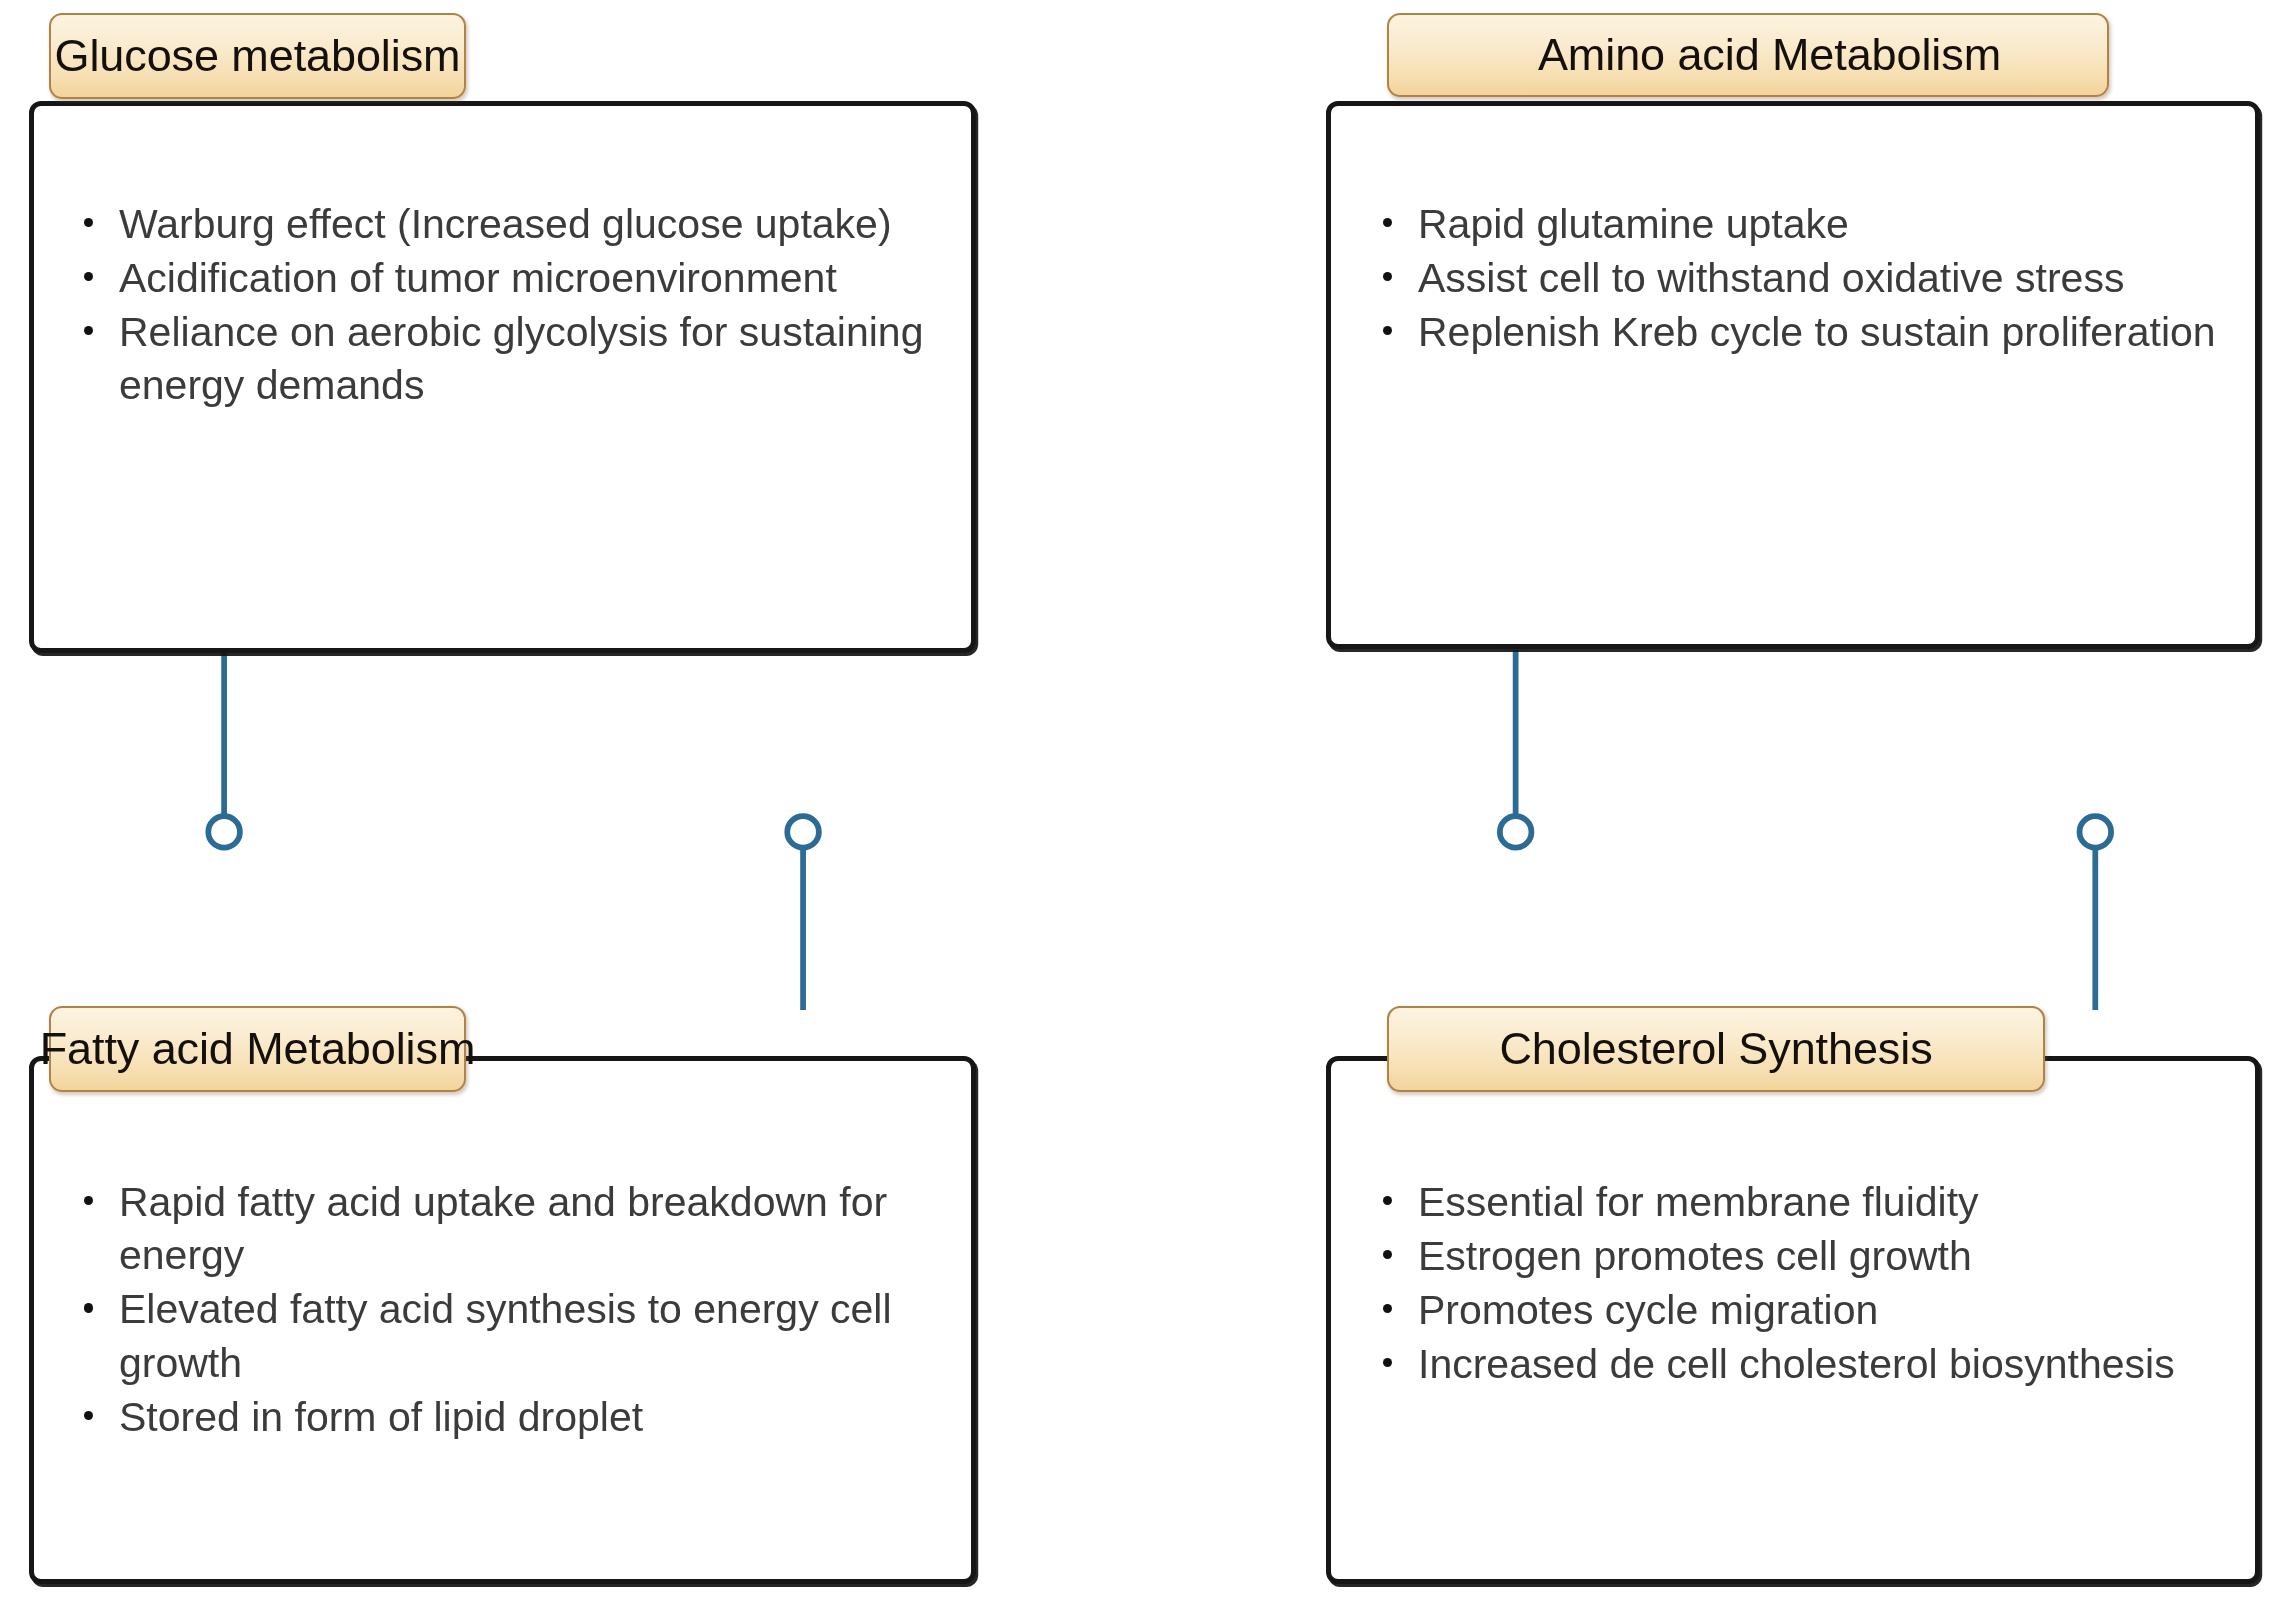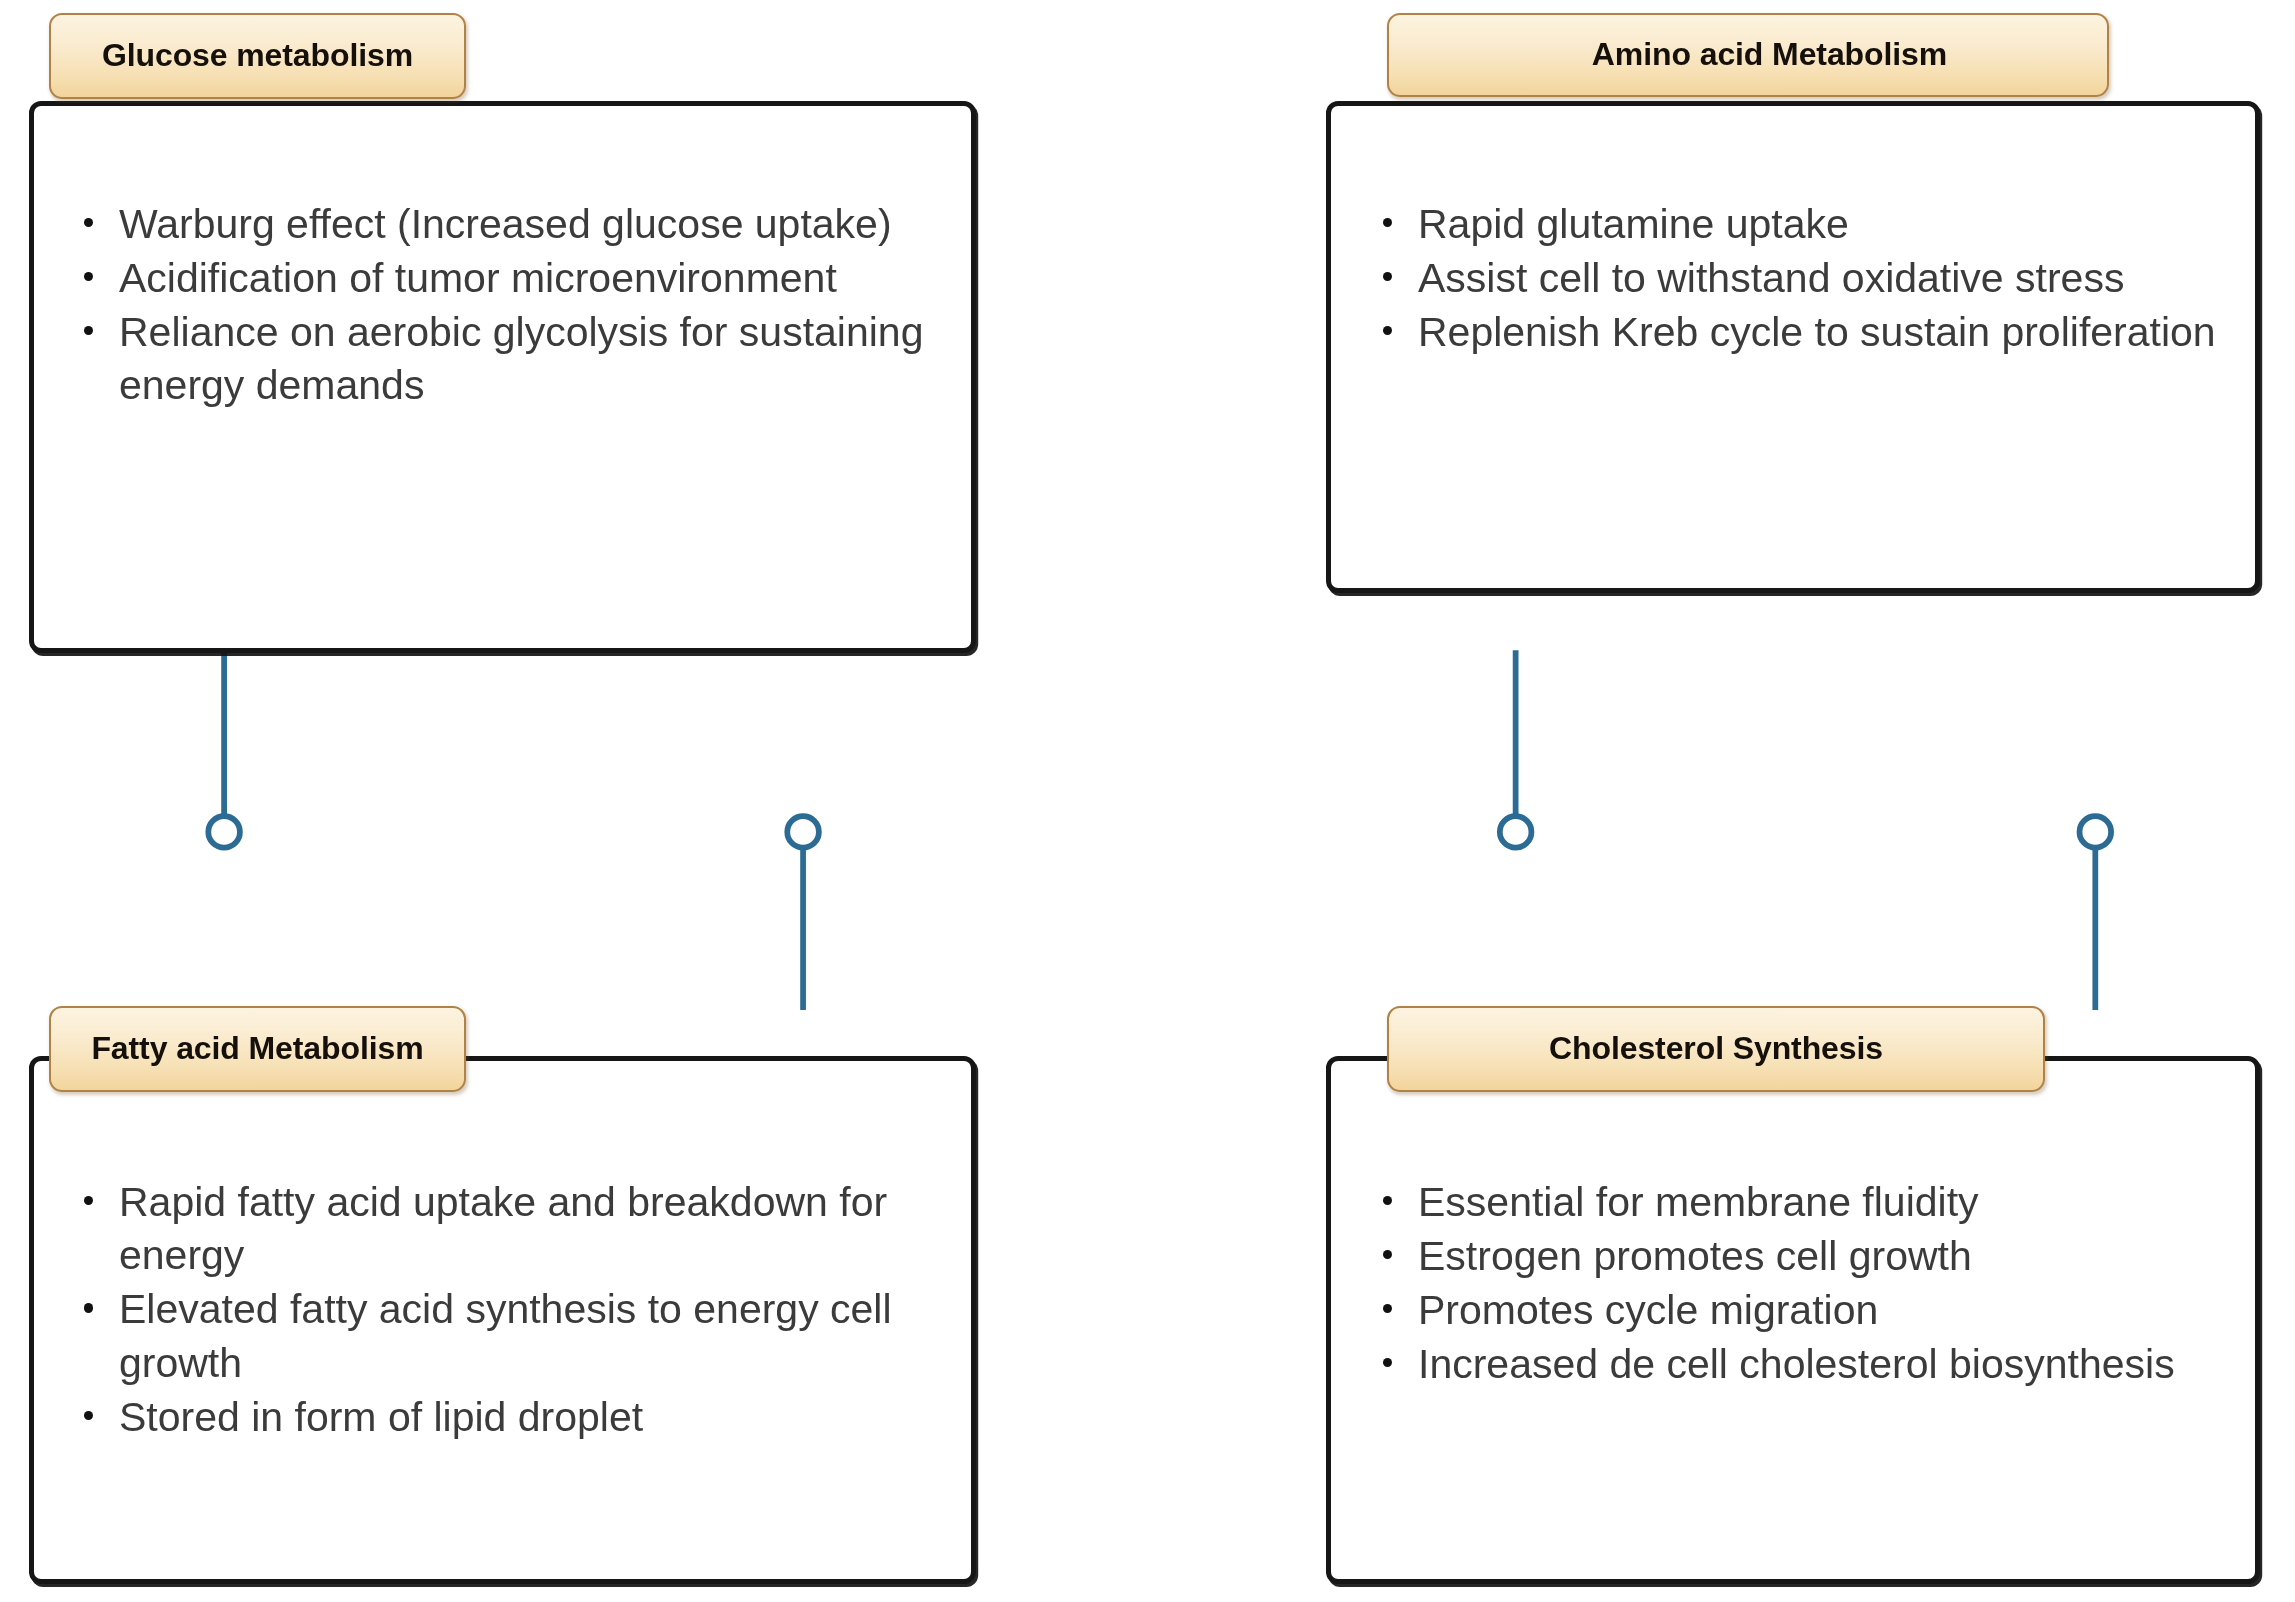--- a/index.html
+++ b/index.html
@@ -33,22 +33,22 @@
     z-index:3;
     box-sizing:border-box;
     border:2.9px solid #B08246;
     border-radius:13px;
     background:linear-gradient(180deg,#FCF3E0 0%,#FAEBCE 38%,#F6DEB0 78%,#F2D49C 100%);
     box-shadow:1.4px 2.2px 3.6px rgba(120,90,45,0.30);
     display:flex;align-items:center;justify-content:center;
     text-align:center;
   }
   .node-header .title{
-    font-size:32px;
-    font-weight:bold;
+    font-size:45px;
+    font-weight:normal;
     color:#15100B;
     letter-spacing:-0.1px;
     line-height:1.05;
     white-space:nowrap;
   }
 
   
   .node-list{
     position:absolute;
     list-style:none;
@@ -72,21 +72,21 @@
     background:#111111;
   }
 
   
   #node-glucose            {left:29px;  top:101px;}
   #node-glucose .node-body {top:0;width:947px;height:552px;}
   #node-glucose .node-header{left:20px;top:-88px;width:417px;height:86px;}
   #node-glucose .node-list {left:40px; top:92px; width:855px;}
 
   #node-amino              {left:1326px;top:101px;}
-  #node-amino .node-body   {top:0;width:934px;height:492px;}
+  #node-amino .node-body   {top:0;width:934px;height:548px;}
   #node-amino .node-header {left:61px;top:-88px;width:722px;height:84px;padding-left:43px;}
   #node-amino .node-list   {left:42px; top:92px; width:862px;}
 
   #node-fatty              {left:29px;  top:1056px;}
   #node-fatty .node-body   {top:0;width:947px;height:528px;}
   #node-fatty .node-header {left:20px;top:-50px;width:417px;height:86px;}
   #node-fatty .node-list   {left:40px; top:115px; width:862px;}
 
   #node-chol               {left:1326px;top:1056px;}
   #node-chol .node-body    {top:0;width:934px;height:528px;}

